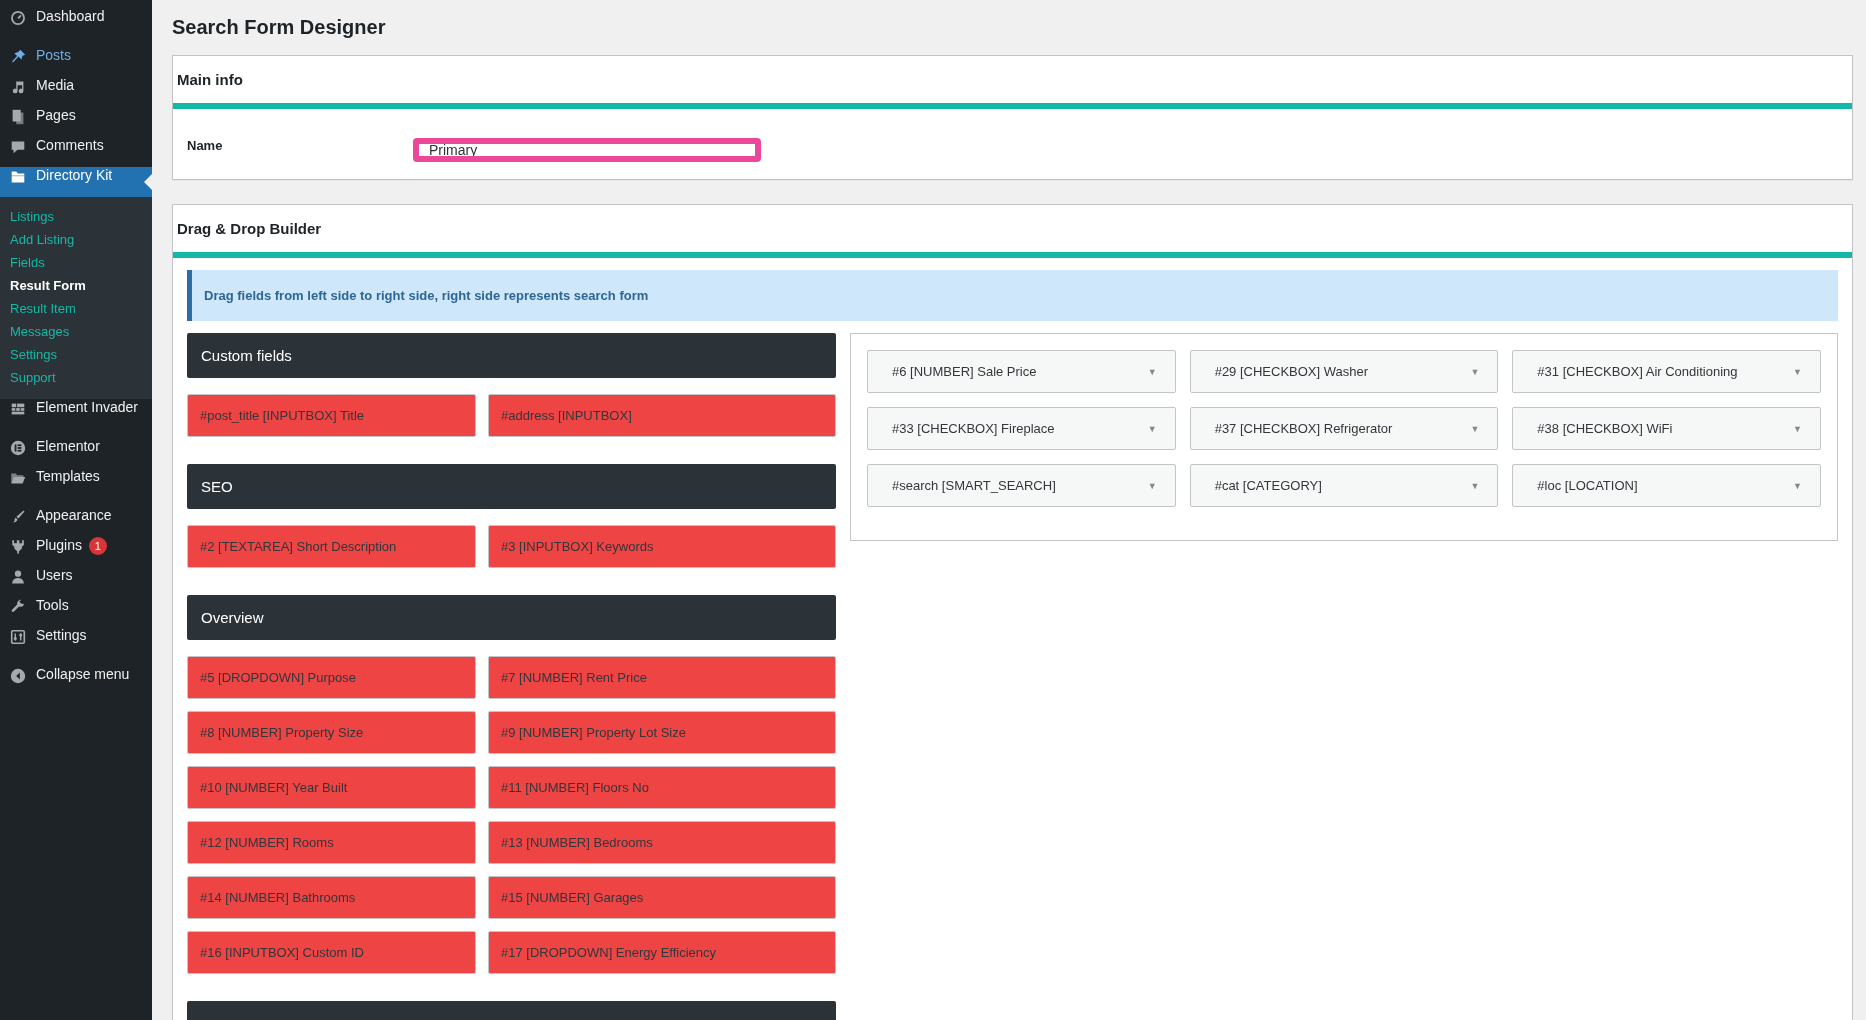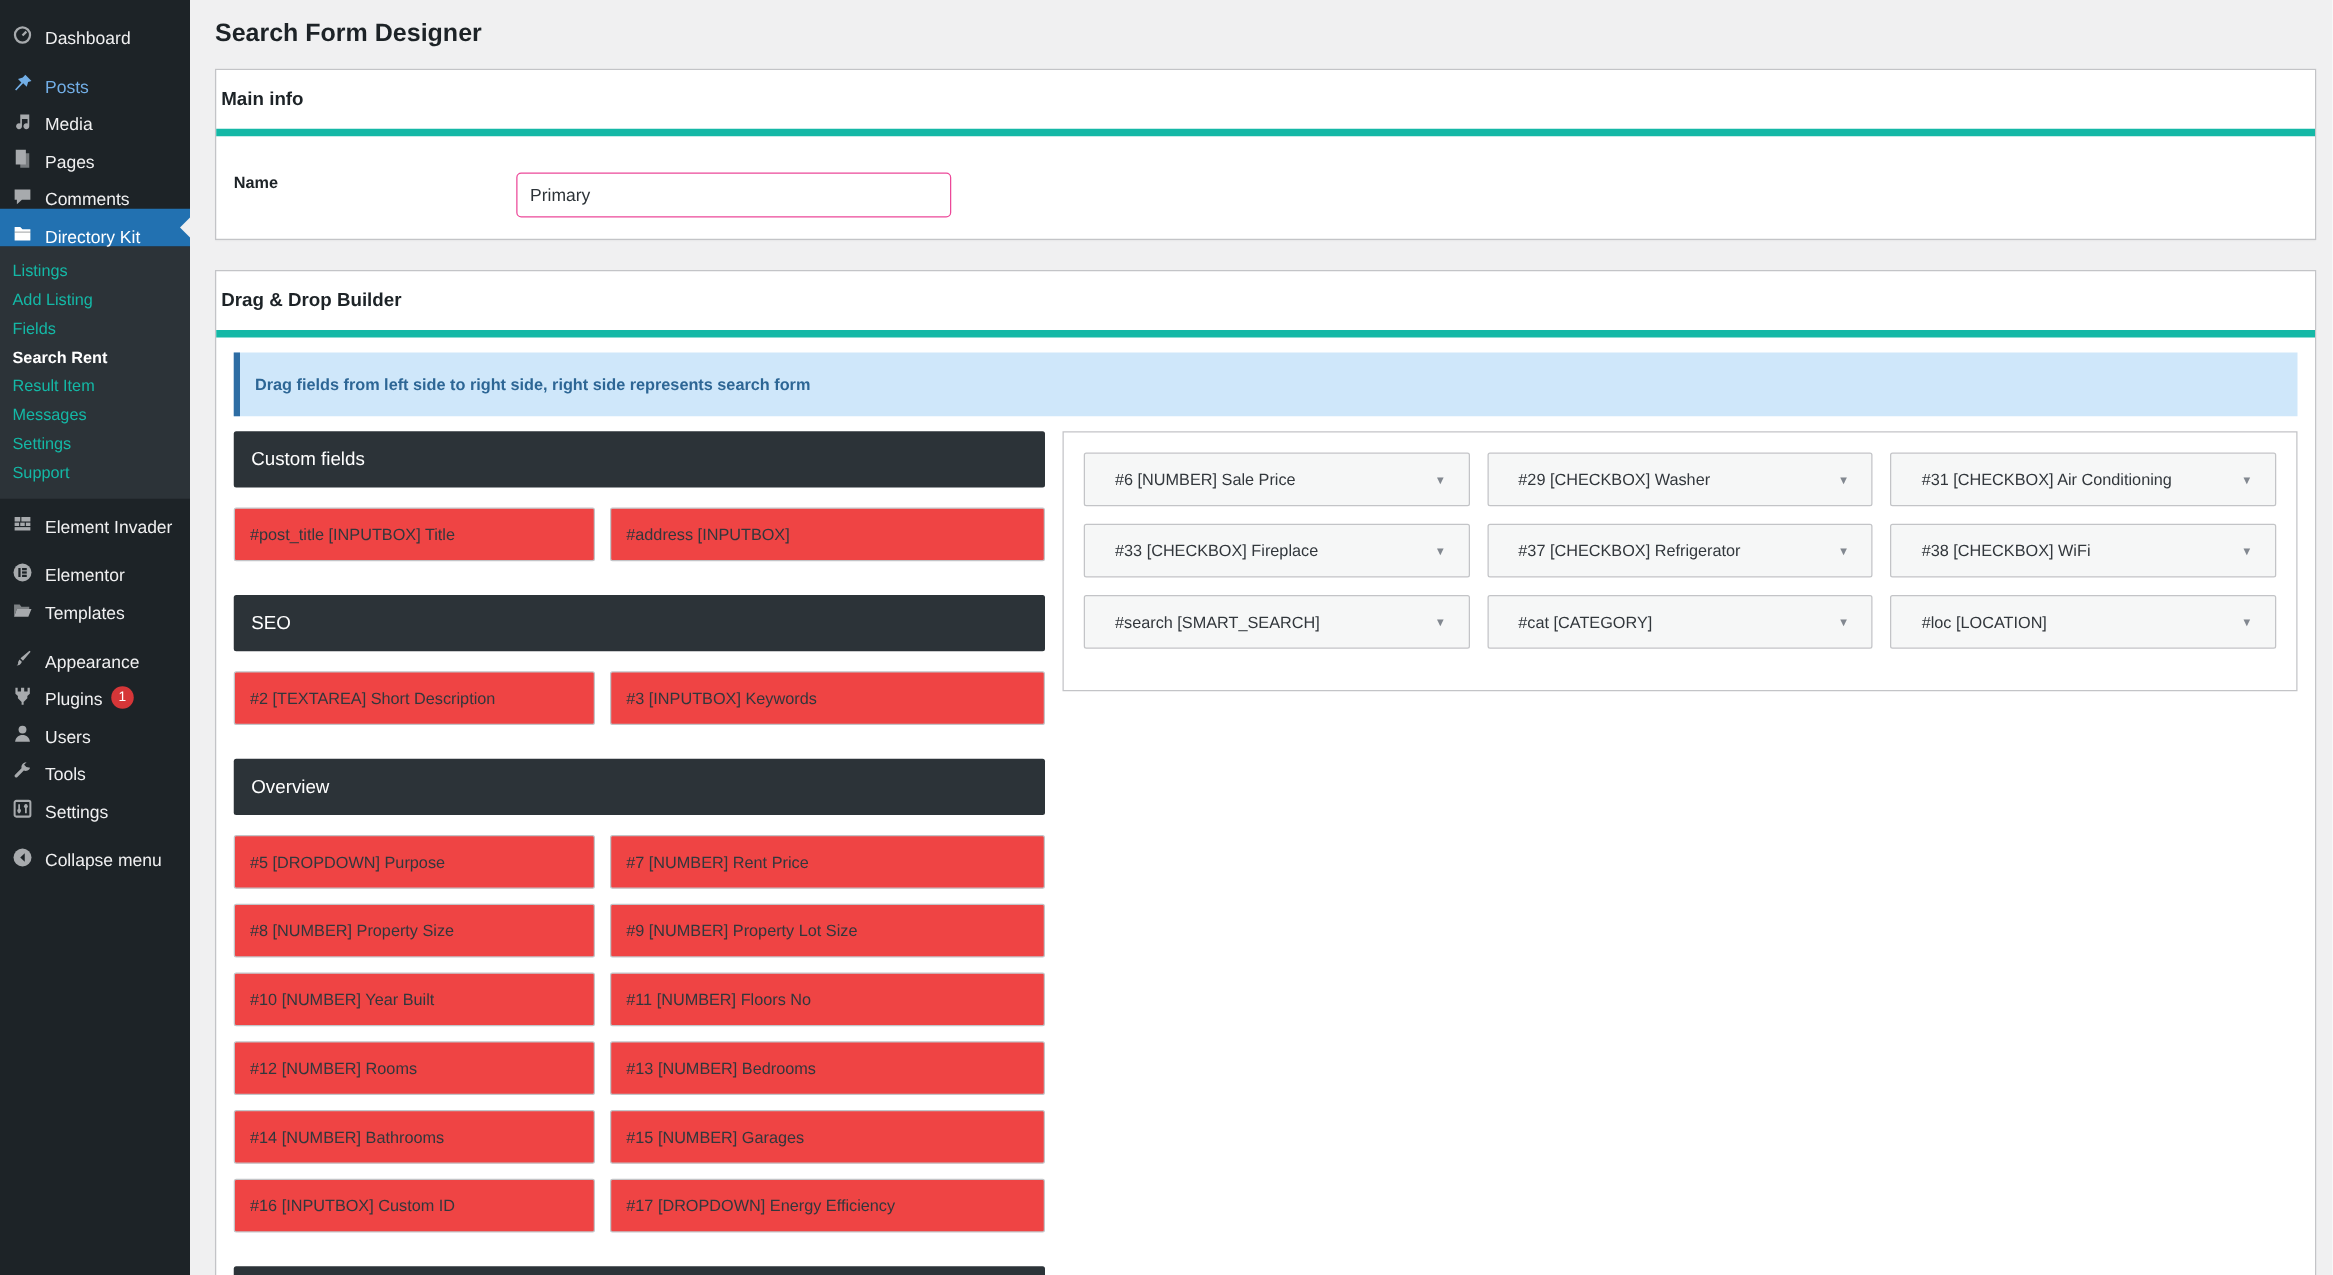--- a/index.html
+++ b/index.html
@@ -9,21 +9,21 @@
     background:#f0f0f1;
     font-family:"Liberation Sans", sans-serif;
     font-size:13px; color:#3c434a;
   }
   
   #adminmenu {
     position:fixed; left:0; top:0; bottom:0; width:152px;
     background:var(--sidebar-bg,#1d2327); padding-top:8px; z-index:5;
   }
   .menu-item {
-    position:relative; display:flex; align-items:flex-end;
+    position:relative; display:flex; align-items:flex-start;
     height:30px; padding:0 8px; color:#f0f0f1; font-size:14px; cursor:pointer;
     white-space:nowrap;
   }
   .menu-item .menu-icon { width:20px; height:20px; margin-right:8px; color:#a7aaad; flex:0 0 20px; display:flex; align-items:center; justify-content:center; }
   .menu-item .menu-icon svg { width:18px; height:18px; display:block; }
   .menu-item.hover, .menu-item.hover .menu-icon { color:var(--hover-blue,#72aee6); }
   .menu-item.active { background:var(--accent,#2271b1); color:#fff; }
   .menu-item.active .menu-icon { color:#fff; }
   .menu-item.active::after {
     content:""; position:absolute; right:0; top:50%; margin-top:-8px;
@@ -48,21 +48,21 @@
   }
   .card + .card { margin-top:24px; }
   .card-header {
     padding:15px 4px; font-size:15px; font-weight:700; color:#1d2327;
     border-bottom:6px solid #14b8a6;
   }
   .maininfo-body { padding:29px 14px 17px; }
   .field-row { display:flex; align-items:flex-start; }
   .field-row .field-label { width:226px; font-weight:700; color:#1d2327; font-size:13px; }
   .text-input {
-    width:348px; height:36px; border:1px solid #ec4899; border-radius:4px;
+    width:348px; height:24px; border:6px solid #ec4899; border-radius:4px;
     padding:0 10px; font-size:14px; color:#2c3338; background:#fff;
     font-family:"Liberation Sans", sans-serif;
   }
   .builder-body { padding:12px 14px 0; }
   .notice {
     display:flex; align-items:center; height:51px; margin-bottom:12px;
     background:var(--notice-bg,#cfe7fa); border-left:5px solid var(--notice-border,#2e6da4);
     color:var(--notice-text,#2d6695); font-weight:700; font-size:13px; padding-left:12px;
   }
   .builder-cols { display:flex; align-items:flex-start; gap:14px; }
@@ -147,21 +147,21 @@
           <path fill="currentColor" d="M3 4h5l2 2h7v10H3z"></path>
           <path fill="#1d2327" d="M3 8h14v1.2H3z" opacity=".35"></path>
         </svg>
       </span>
       <span class="menu-label">Directory Kit</span>
     </div>
     <div class="submenu">
       <div class="submenu-item">Listings</div>
       <div class="submenu-item">Add Listing</div>
       <div class="submenu-item">Fields</div>
-      <div class="submenu-item current">Search Rent</div>
+      <div class="submenu-item current">Result Form</div>
       <div class="submenu-item">Result Item</div>
       <div class="submenu-item">Messages</div>
       <div class="submenu-item">Settings</div>
       <div class="submenu-item">Support</div>
     </div>
     <div class="menu-item">
       <span class="menu-icon">
         <svg viewBox="0 0 20 20">
           <g fill="currentColor">
             <rect x="3" y="4" width="5" height="4"></rect>

